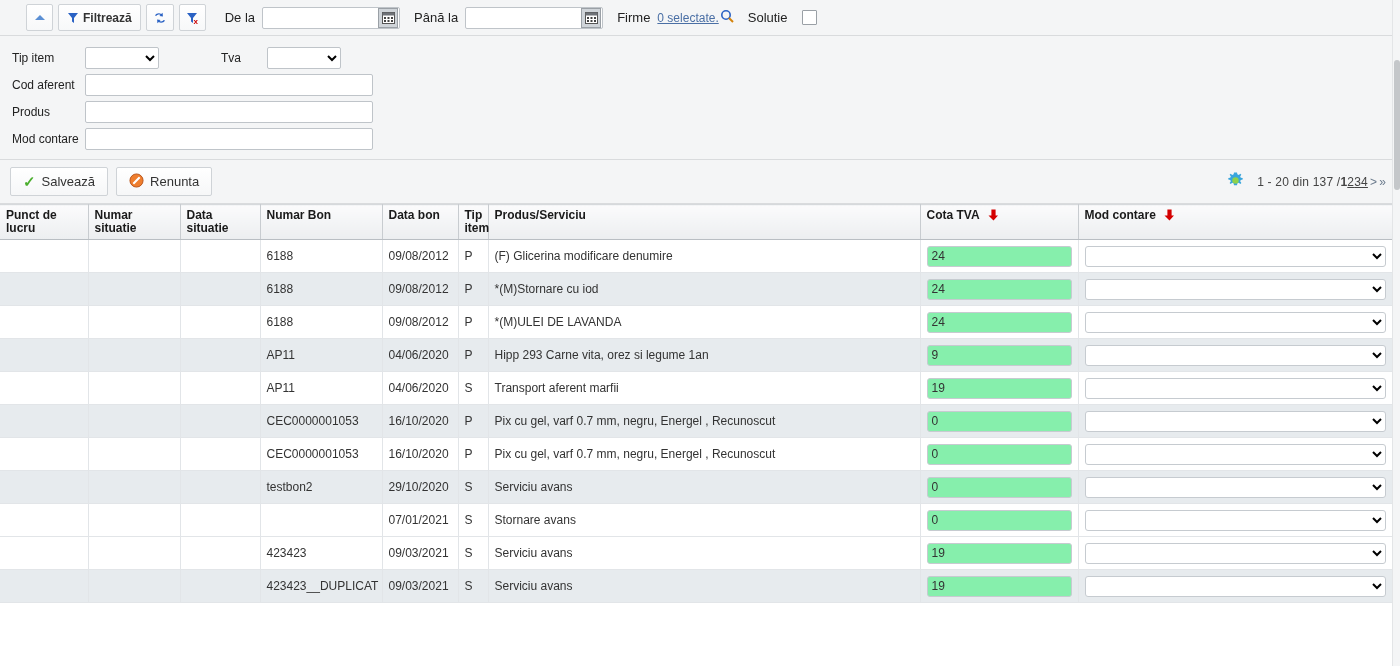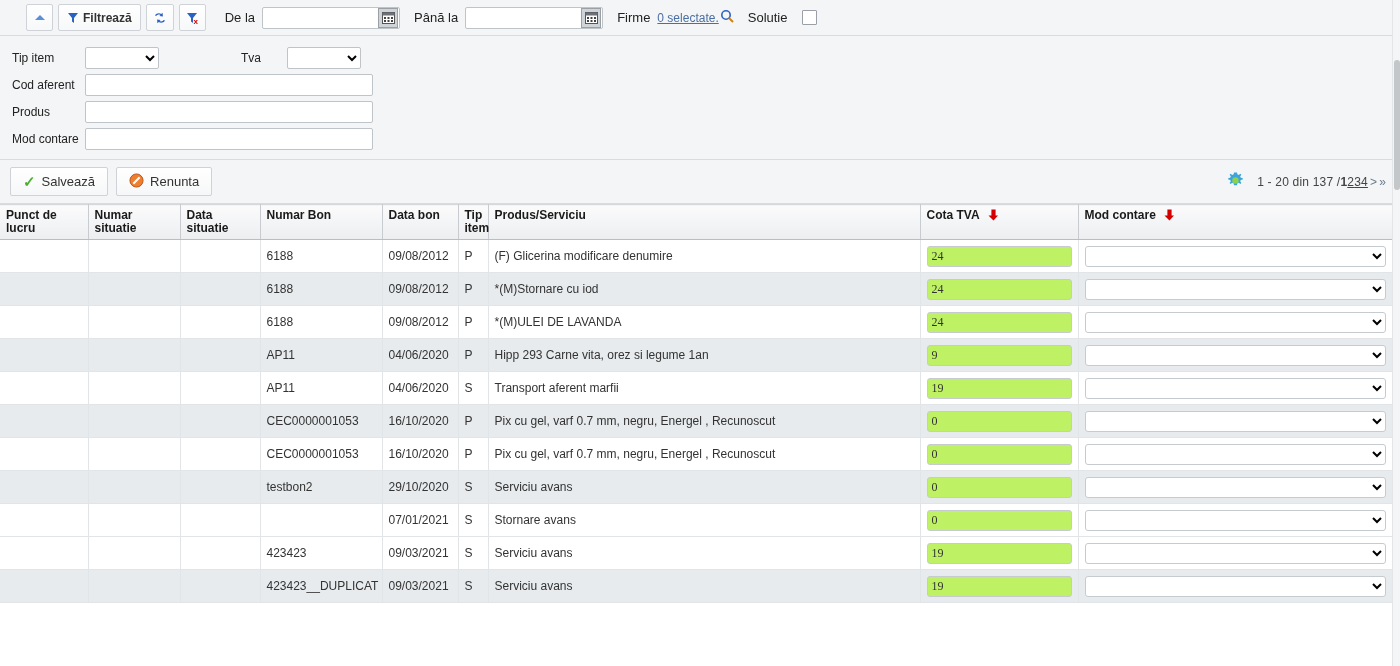--- a/index.html
+++ b/index.html
@@ -121,21 +121,21 @@
     height: 27px;
     margin-bottom: 0px;
     padding-left: 12px;
   }
   .flabel {
     font-size: 12px;
     color: #222;
     width: 73px;
     flex: 0 0 auto;
   }
-  .flabel.tva { width: auto; margin-left: 82px; margin-right: 26px; }
+  .flabel.tva { width: auto; margin-left: 62px; margin-right: 26px; }
   select.fsel {
     width: 74px;
     height: 22px;
     border: 1px solid #bfc4c9;
     background: #fff;
     font-family: "Liberation Sans", sans-serif;
     font-size: 12px;
     border-radius: 2px;
     padding-left: 3px;
   }
@@ -233,22 +233,22 @@
     white-space: nowrap;
   }
   tr.odd td { background: #ffffff; }
   tr.even td { background: #e7ebee; }
   td.cell-input, td.cell-select { padding: 0 4px; }
   input.tva-in {
     width: 100%;
     height: 21px;
     border: 1px solid #c6cbd0;
     border-radius: 3px;
-    background: #bef264;
-    font-family: Liberation Serif, serif;
+    background: #86efac;
+    font-family: Liberation Sans, sans-serif;
     font-size: 12px;
     padding: 0 4px;
     outline: none;
     color: #333;
   }
   select.mod-sel {
     width: 100%;
     height: 21px;
     border: 1px solid #c6cbd0;
     border-radius: 3px;

